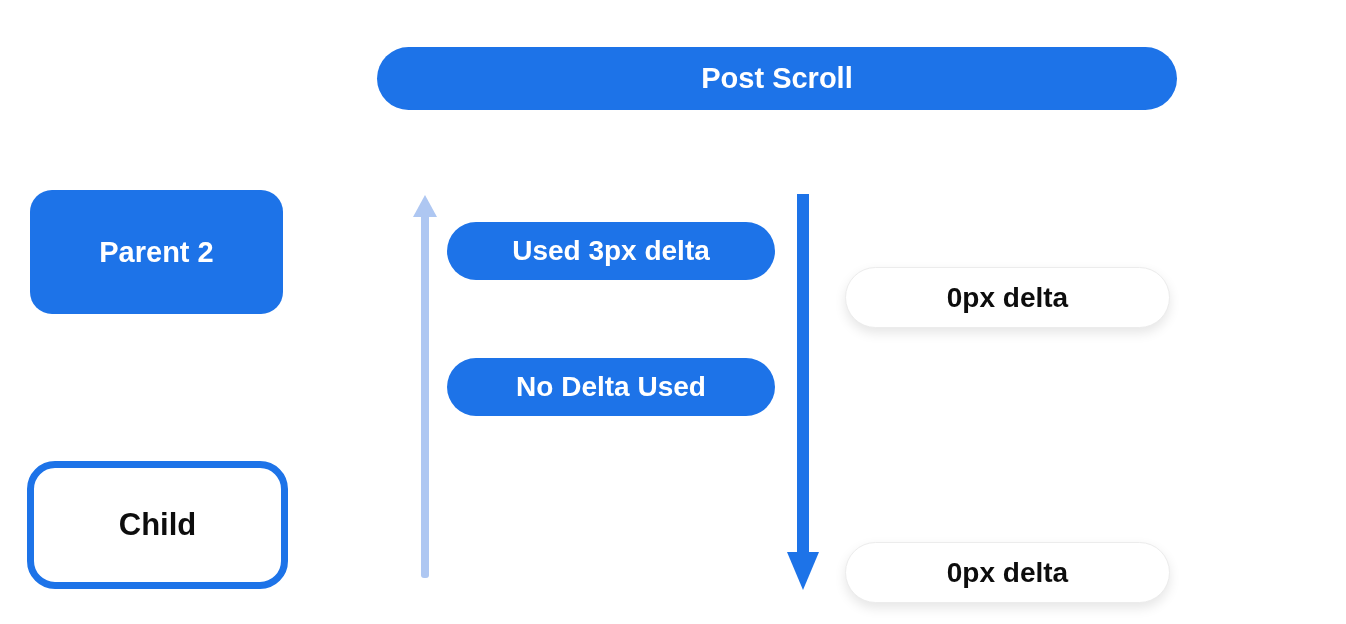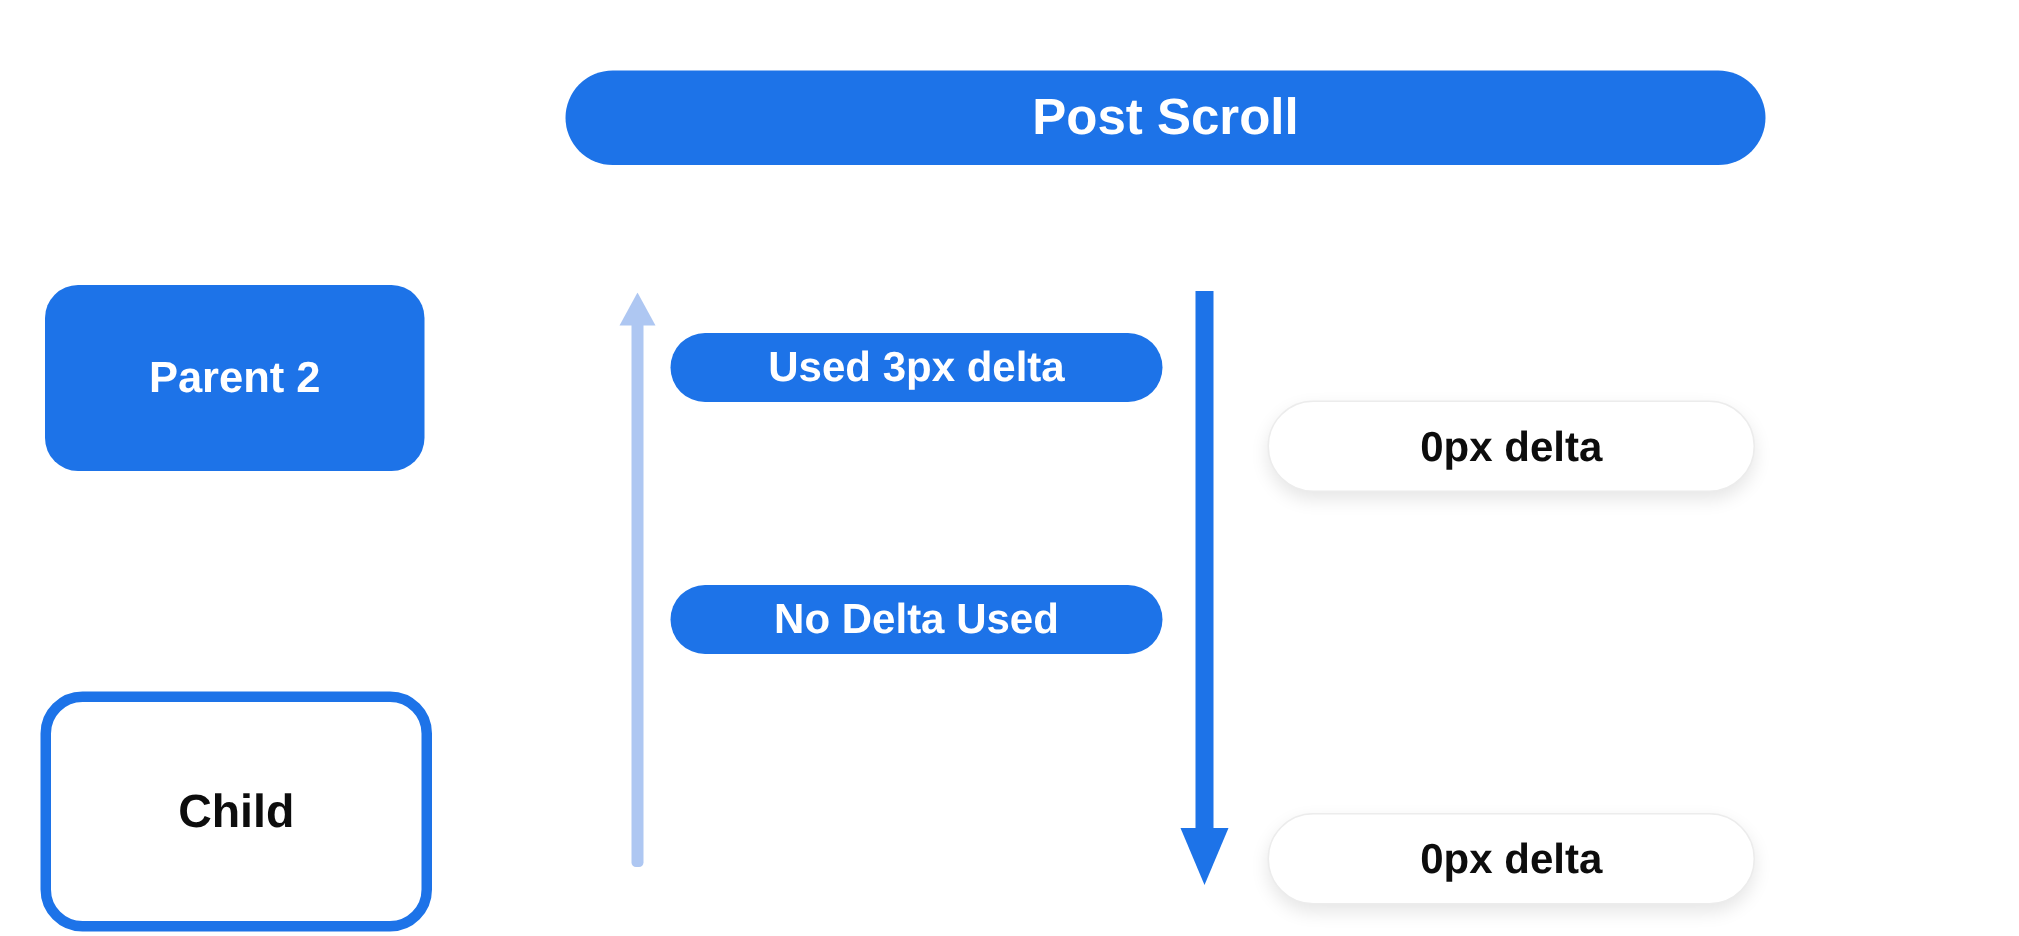--- a/index.html
+++ b/index.html
@@ -34,50 +34,50 @@
     font-weight: 600;
     border: 1px solid #ececec;
     box-shadow: 0 5px 12px rgba(0,0,0,0.10);
     margin-top: 44px;
   }
   
   .title-pill {
     left: 377px; top: 47px;
     width: 800px; height: 63px;
     border-radius: 32px;
-    font-size: 34px;
+    font-size: 29px;
   }
   
   .stack-box {
     left: 30px;
     width: 253px; height: 124px;
     border-radius: 22px;
     font-size: 29px;
   }
   .stack-box.parent2 { top: 190px; }
   .stack-box.parent1 { top: 329px; }
   .stack-box.child {
     left: 27px; top: 461px;
-    width: 261px; height: 160px;
+    width: 261px; height: 128px;
     background: #ffffff;
     border: 7px solid #1D73E8;
     border-radius: 28px;
     color: #0d0d0d;
     font-weight: 600;
     font-size: 31px;
   }
   
   .mid-pill {
     left: 447px;
-    width: 328px; height: 46px;
+    width: 328px; height: 58px;
     border-radius: 31px;
     font-size: 28px;
   }
   .mid-pill.used { top: 222px; }
-  .mid-pill.nodelta { top: 358px; margin-top: 32px; }
+  .mid-pill.nodelta { top: 358px; }
   
   .right-pill {
     left: 845px;
     width: 325px; height: 61px;
     border-radius: 31px;
     font-size: 28px;
   }
   .right-pill.top { top: 223px; }
   .right-pill.bottom { top: 498px; }
   

